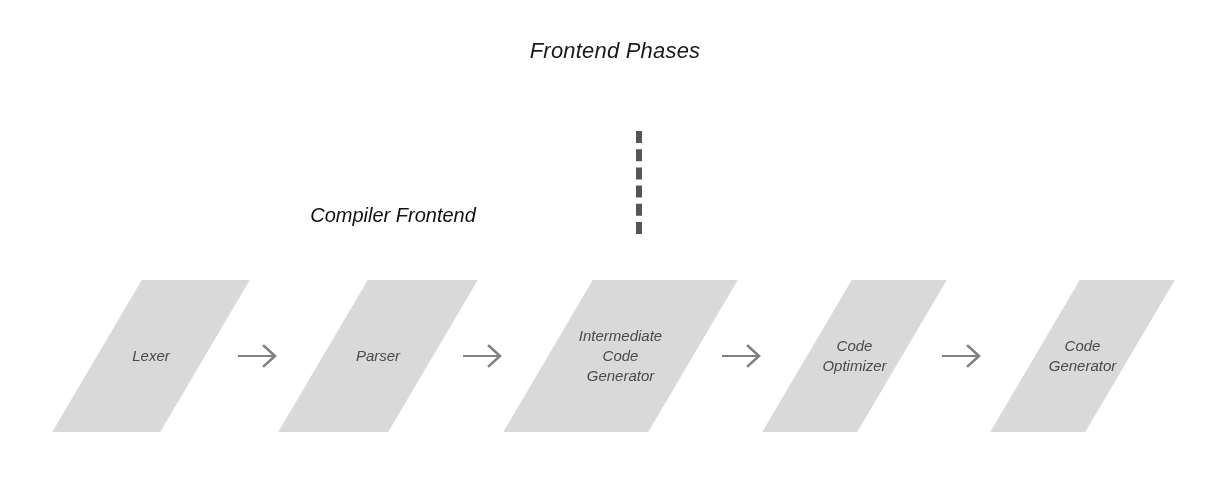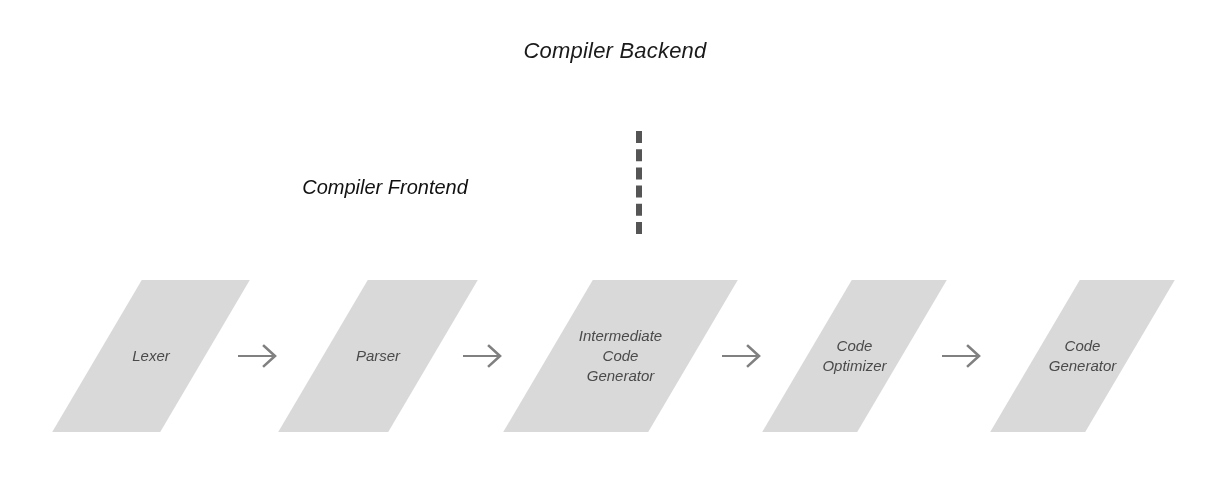--- a/index.html
+++ b/index.html
@@ -40,22 +40,23 @@
     position: absolute;
     top: 176px;
     font-size: 20px;
     font-style: italic;
     font-weight: 400;
     color: #111111;
     white-space: nowrap;
     text-align: center;
   }
   .section-label.frontend {
-    left: 235px;
+    left: 243px;
     width: 300px;
+    margin-top: 28px;
   }
   .section-label.backend {
     left: 734px;
     width: 300px;
   }
 
   
   .divider {
     position: absolute;
     left: 636px;
@@ -118,21 +119,21 @@
   .arrow.a1 { left: 237px; }
   .arrow.a2 { left: 462px; }
   .arrow.a3 { left: 721px; }
   .arrow.a4 { left: 941px; }
 </style>
 </head>
 <body>
 
 <div id="canvas">
 
-  <div class="diagram-title">Compiler Backend</div>
+  <div class="diagram-title">Frontend Phases</div>
 
   <div class="section-label frontend">Compiler Frontend</div>
 
 
   <div class="divider"></div>
 
   <div class="pipeline">
 
     <div class="stage s1">
       <div class="stage-label">Lexer</div>

